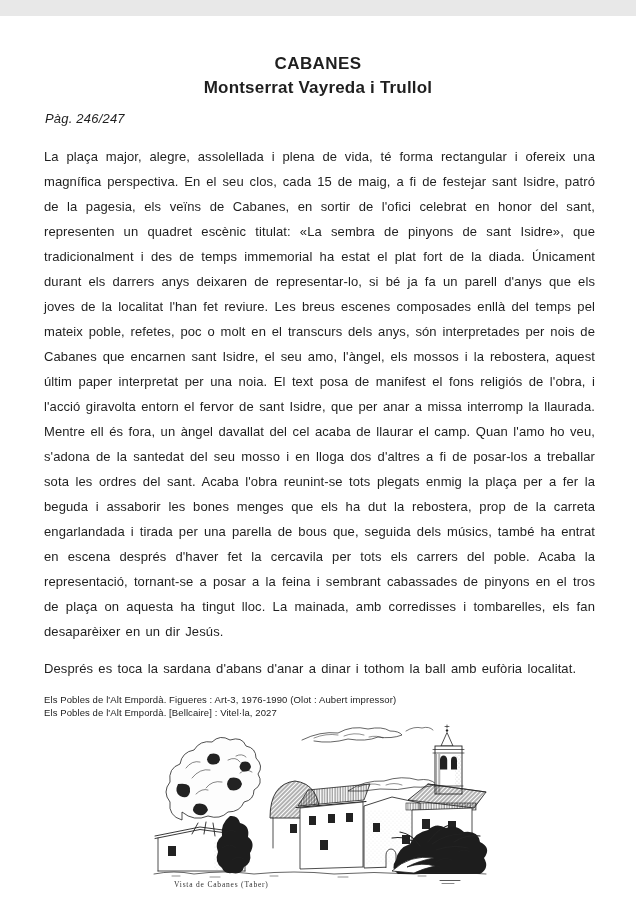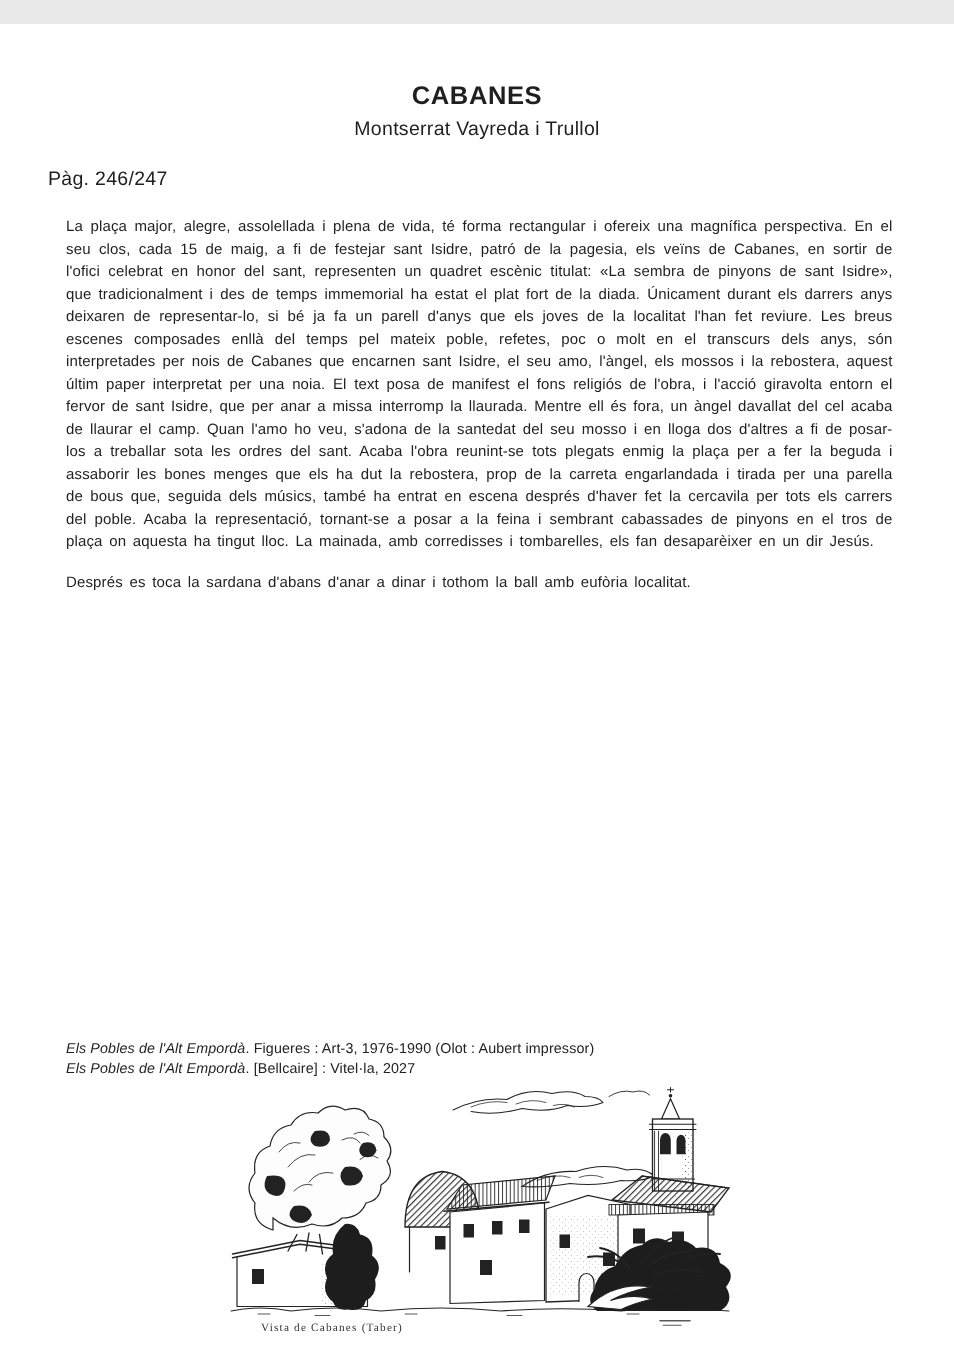--- a/index.html
+++ b/index.html
@@ -12,41 +12,41 @@
     color:#1f1f1f;
     overflow:hidden;
   }
   .header{
     position:absolute;top:38px;left:0;width:636px;text-align:center;
   }
   .title{
     font-size:17px;font-weight:bold;letter-spacing:.4px;margin:0;
   }
   .author{
-    font-size:13px;margin-top:4px;letter-spacing:.2px;
+    font-size:17px;margin-top:4px;letter-spacing:.2px;font-weight:bold;
   }
   .page-ref{
-    position:absolute;top:95px;left:32px;
-    font-size:13px;letter-spacing:.2px;
+    position:absolute;top:95px;left:45px;
+    font-size:13px;font-style:italic;letter-spacing:.2px;
   }
   .body-text{
     position:absolute;top:128px;left:44px;width:551px;
   }
   .body-text p{
     margin:0 0 12px 0;
-    font-size:10px;line-height:15px;
+    font-size:13px;line-height:25px;
     text-align:justify;
     word-spacing:1.5px;letter-spacing:.1px;
   }
   .citations{
     position:absolute;top:677px;left:44px;width:551px;
     font-size:9.5px;line-height:13px;color:#222;
     letter-spacing:.1px;
   }
-  .citations .cite-title{font-style:italic;}
+  .citations .cite-title{}
   .figure{
     position:absolute;top:708px;left:152px;width:360px;height:180px;
   }
   .figure svg{display:block;}
   .figure-caption{
     position:absolute;top:156px;left:22px;
     font-family:"Liberation Serif", serif;
     font-size:7.5px;letter-spacing:.8px;color:#333;
     white-space:nowrap;
   }

